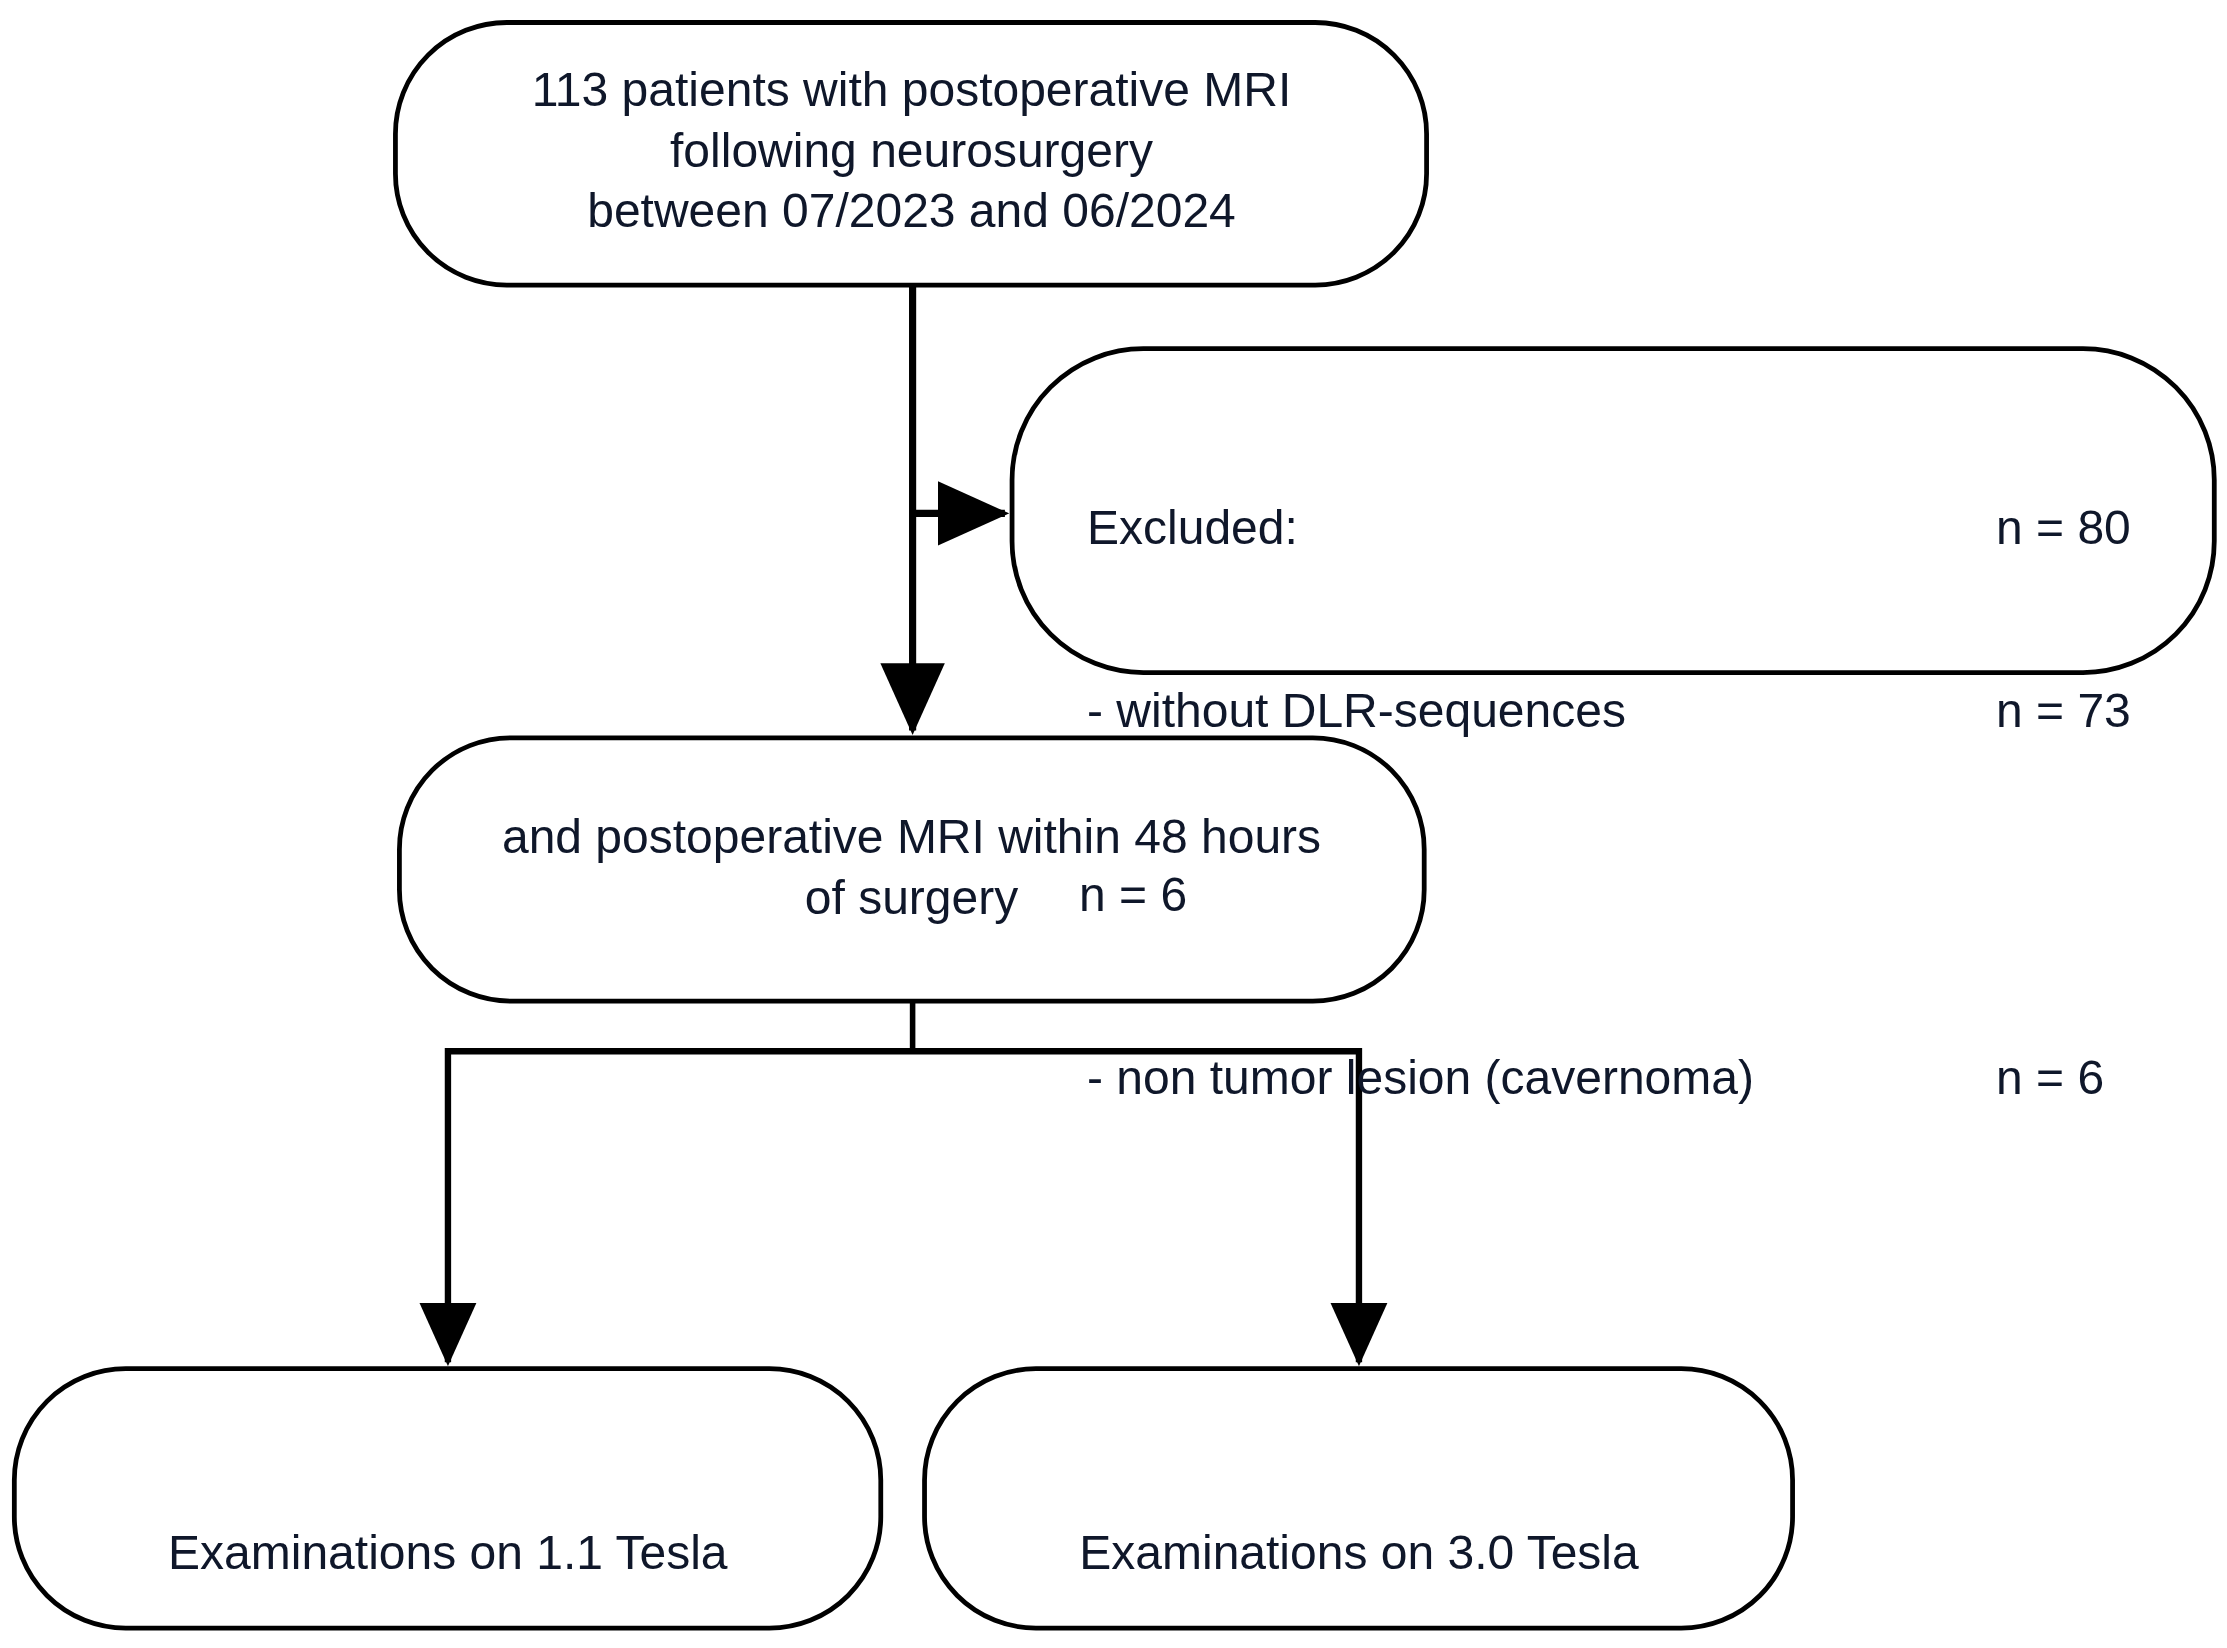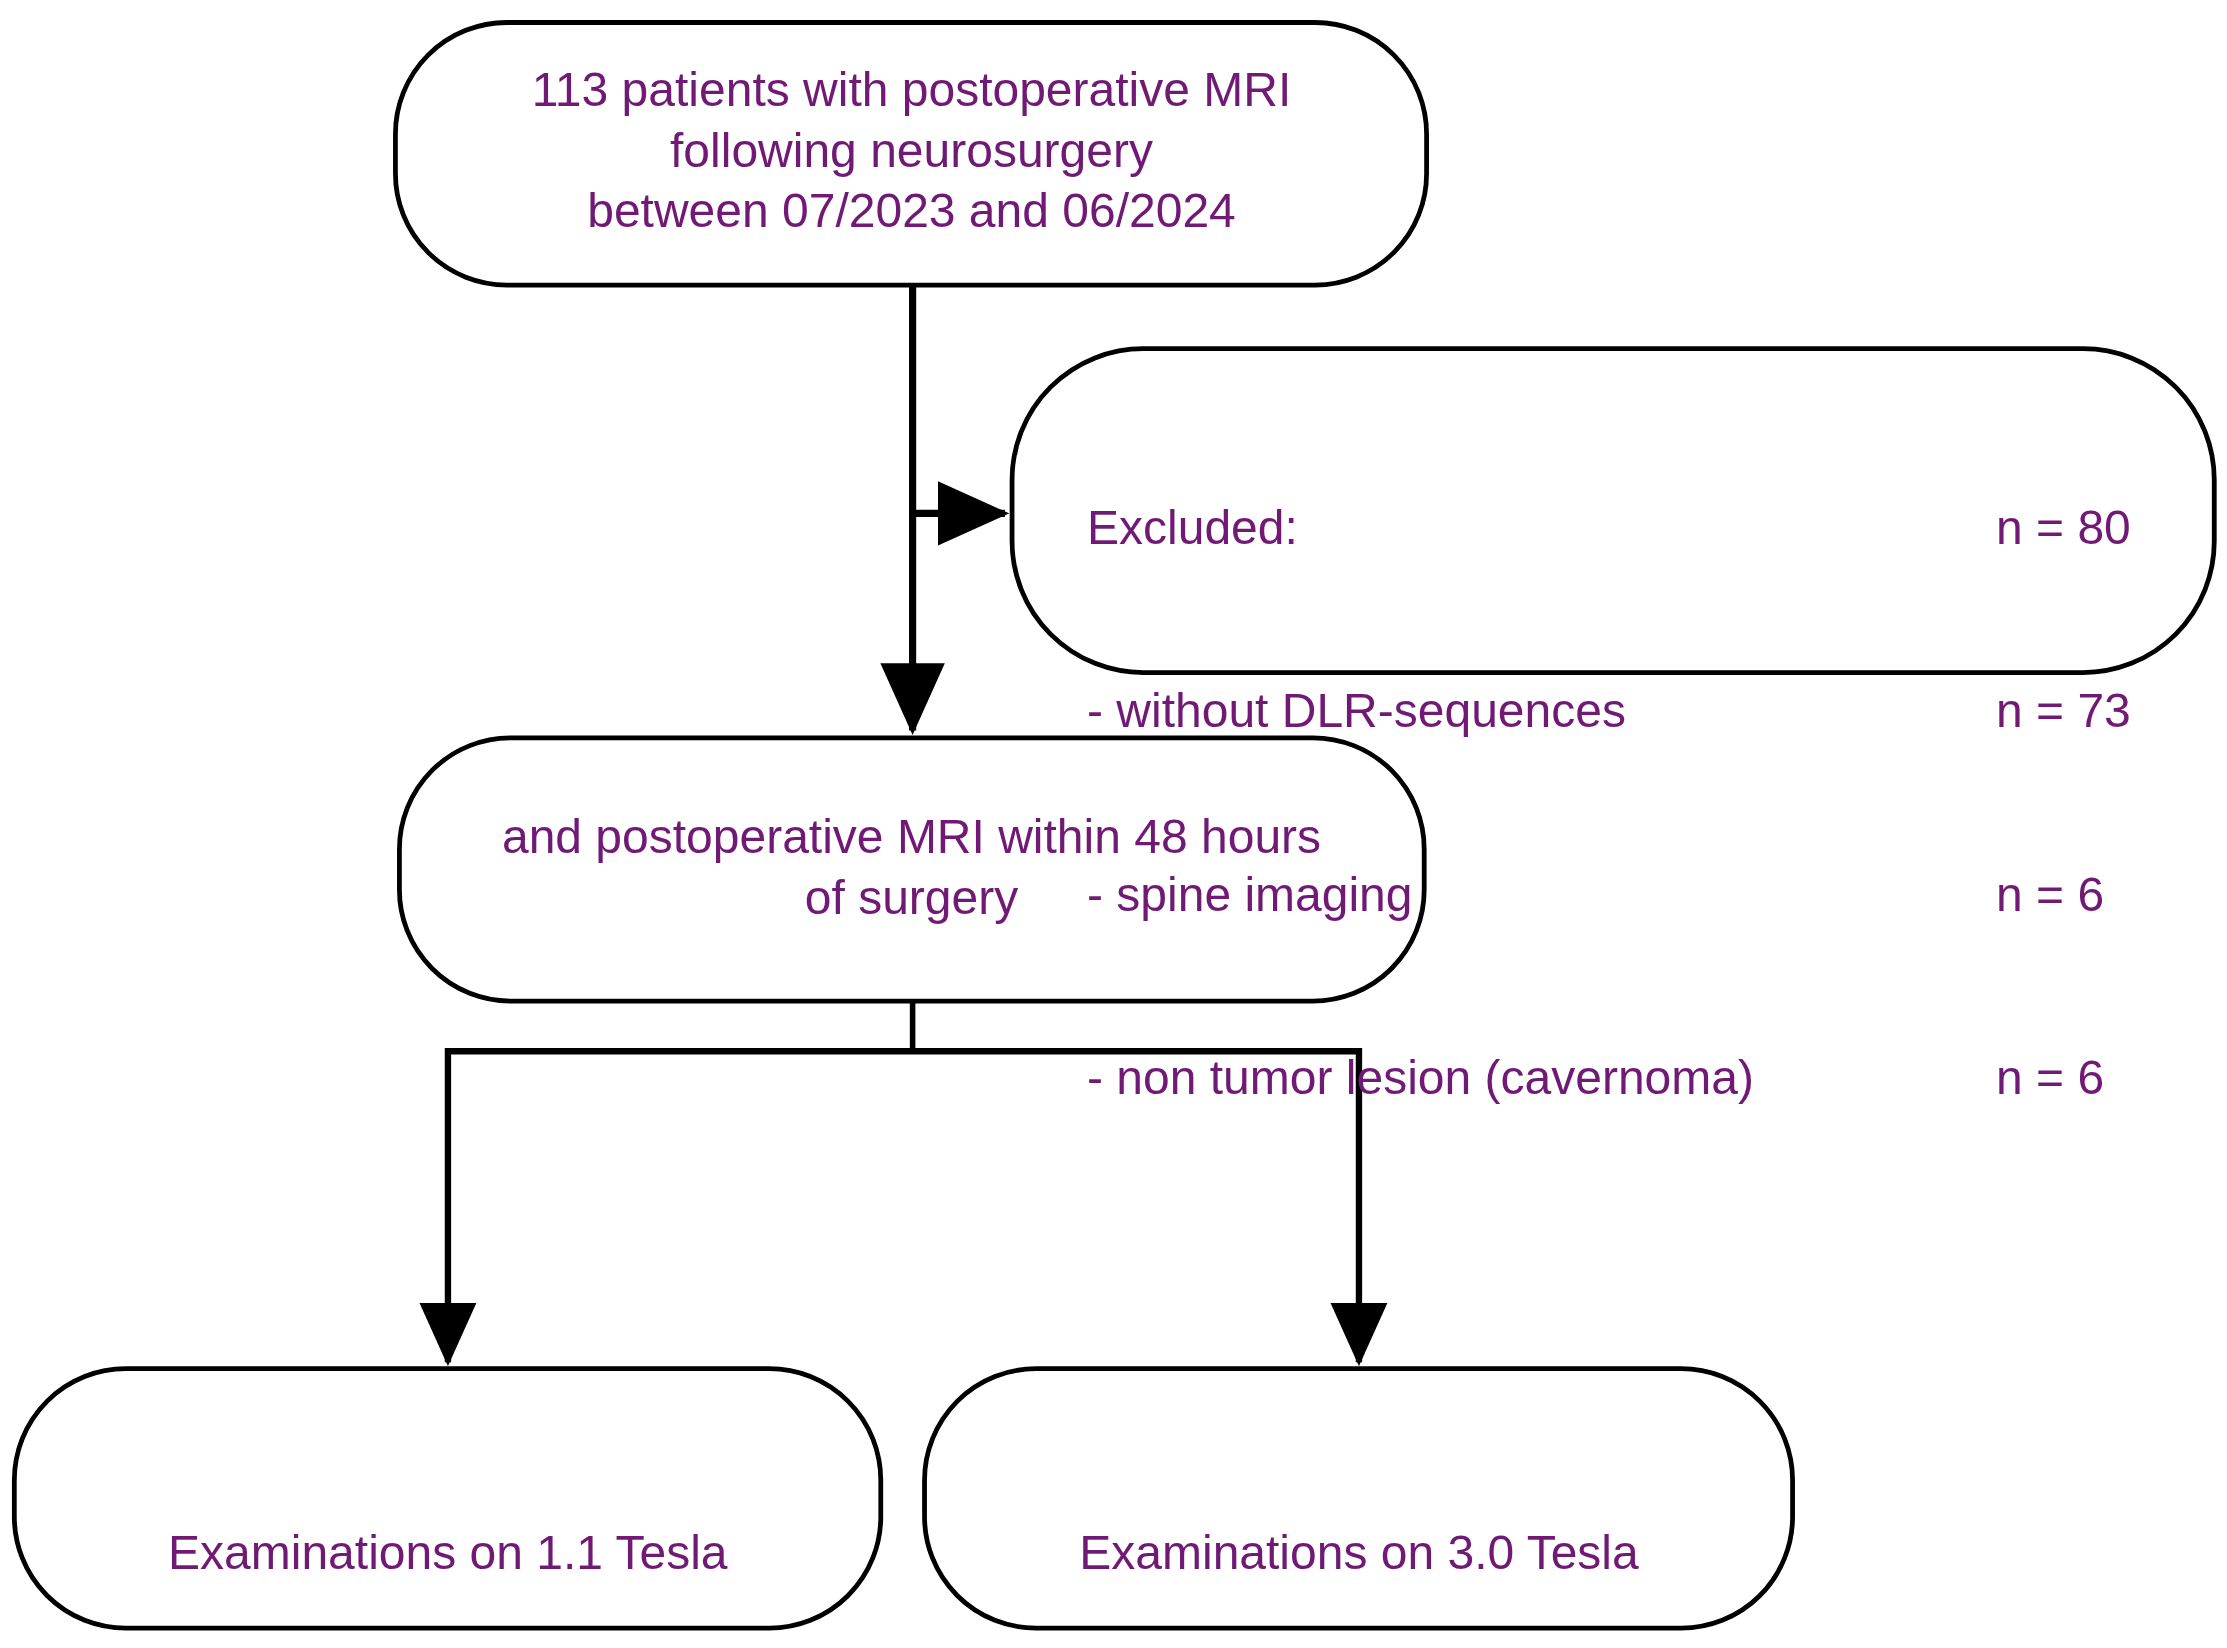--- a/index.html
+++ b/index.html
@@ -24,21 +24,21 @@
     left: 0;
     width: 2227px;
     height: 1649px;
   }
   .node-text {
     position: absolute;
     display: flex;
     flex-direction: column;
     align-items: center;
     justify-content: center;
-    color: #701a75;
+    color: #0f172a;
     font-family: "Liberation Sans", sans-serif;
     font-size: 48px;
     line-height: 1.26;
     text-align: center;
     white-space: pre;
     box-sizing: border-box;
     pointer-events: none;
   }
   .node-line { display: block; }
 
@@ -150,21 +150,20 @@
   <div class="node-text" id="node-excluded-text">
     <div class="excl-row">
       <span class="excl-label">Excluded:</span>
       <span class="excl-count">n = 80</span>
     </div>
     <div class="excl-row">
       <span class="excl-label">- without DLR-sequences</span>
       <span class="excl-count">n = 73</span>
     </div>
     <div class="excl-row">
-      <span class="excl-label">- spine imaging</span>
       <span class="excl-count">n = 6</span>
     </div>
     <div class="excl-row">
       <span class="excl-label">- non tumor lesion (cavernoma)</span>
       <span class="excl-count">n = 6</span>
     </div>
   </div>
 
   <div class="node-text" id="node-middle-text">
     <span class="node-line">and postoperative MRI within 48 hours</span>

